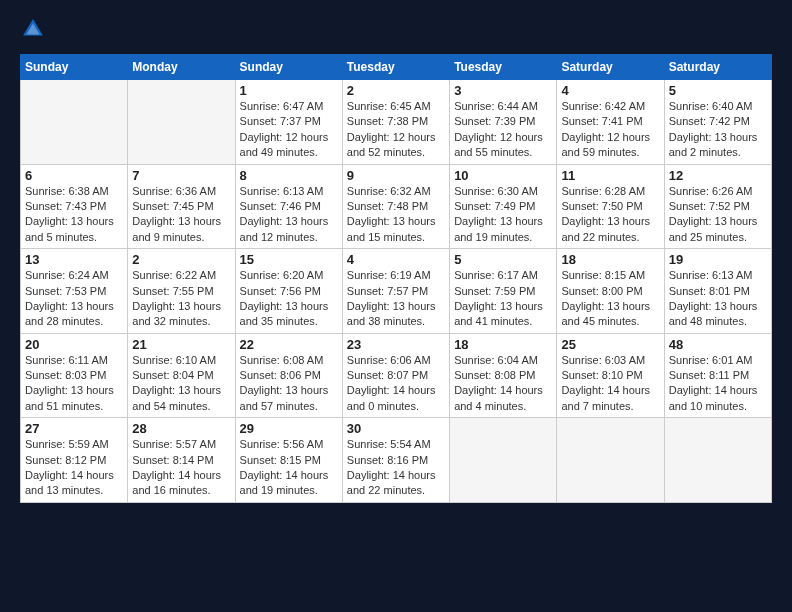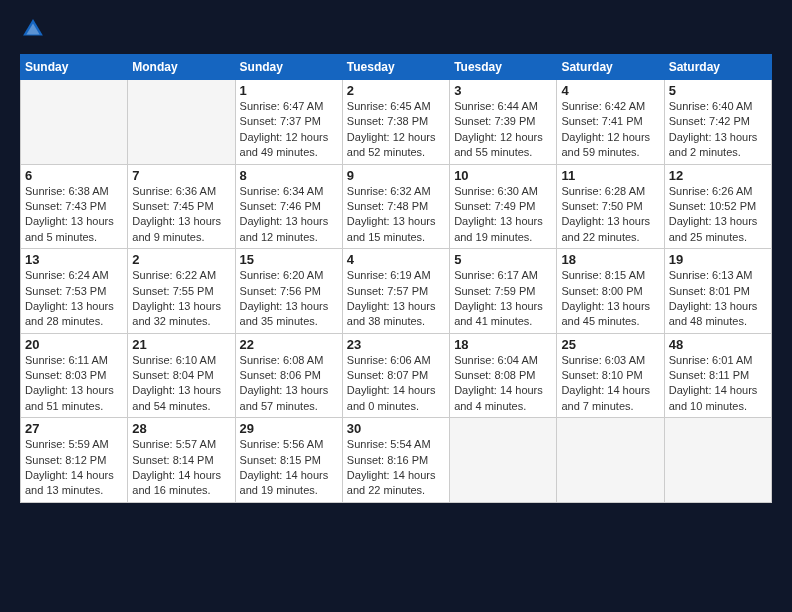--- a/index.html
+++ b/index.html
@@ -180,21 +180,21 @@
           </td>
           <td>
             <span class="day-num">7</span>
             <div class="day-detail">Sunrise: 6:36 AM
 Sunset: 7:45 PM
 Daylight: 13 hours
 and 9 minutes.</div>
           </td>
           <td>
             <span class="day-num">8</span>
-            <div class="day-detail">Sunrise: 6:34 AM
+            <div class="day-detail">Sunrise: 6:13 AM
 Sunset: 7:46 PM
 Daylight: 13 hours
 and 12 minutes.</div>
           </td>
           <td>
             <span class="day-num">9</span>
             <div class="day-detail">Sunrise: 6:32 AM
 Sunset: 7:48 PM
 Daylight: 13 hours
 and 15 minutes.</div>
@@ -209,21 +209,21 @@
           <td>
             <span class="day-num">11</span>
             <div class="day-detail">Sunrise: 6:28 AM
 Sunset: 7:50 PM
 Daylight: 13 hours
 and 22 minutes.</div>
           </td>
           <td>
             <span class="day-num">12</span>
             <div class="day-detail">Sunrise: 6:26 AM
-Sunset: 10:52 PM
+Sunset: 7:52 PM
 Daylight: 13 hours
 and 25 minutes.</div>
           </td>
         </tr>
         <tr>
           <td>
             <span class="day-num">13</span>
             <div class="day-detail">Sunrise: 6:24 AM
 Sunset: 7:53 PM
 Daylight: 13 hours

